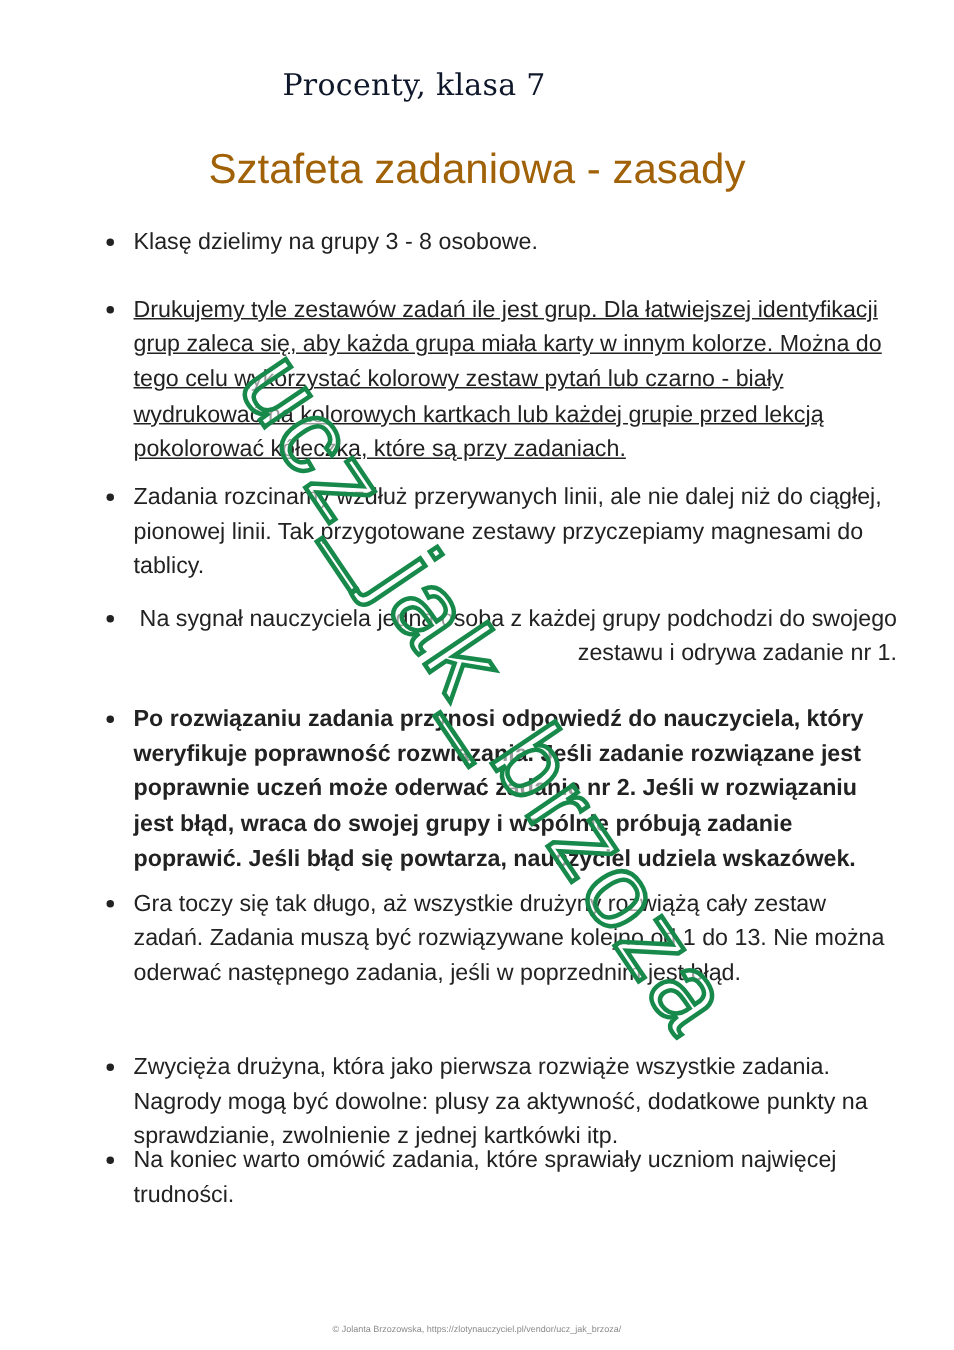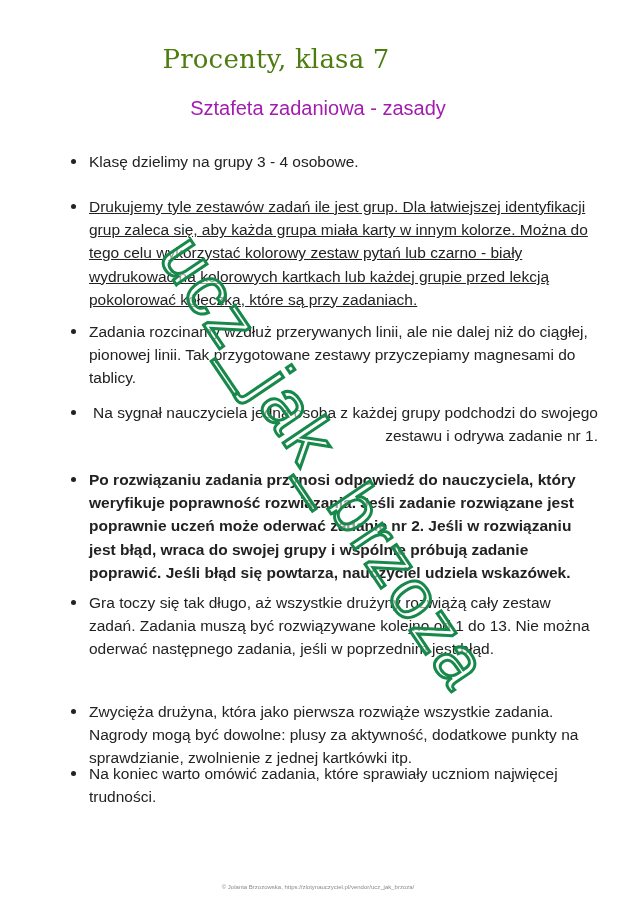--- a/index.html
+++ b/index.html
@@ -21,35 +21,35 @@
       height: 900px;
       background: #ffffff;
     }
     .title {
       position: absolute;
       left: 0;
       top: 44px;
       width: 552px;
       text-align: center;
       font-family: "DejaVu Serif", "Liberation Serif", serif;
-      font-size: 26px;
-      color: #4d7c0f;
+      font-size: 20px;
+      color: #0f172a;
       letter-spacing: 0.2px;
       margin: 0;
       font-weight: normal;
     }
     .subtitle {
       position: absolute;
       left: 0;
       top: 97px;
       width: 636px;
       text-align: center;
       font-family: "Liberation Sans", sans-serif;
-      font-size: 20px;
-      color: #a21caf;
+      font-size: 28px;
+      color: #a16207;
       margin: 0;
       font-weight: normal;
     }
     .rules {
       position: absolute;
       left: 68px;
       top: 150px;
       width: 530px;
       margin: 0;
       padding: 0;
@@ -104,21 +104,21 @@
 <body>
 
 <div class="page">
 
   <h1 class="title">Procenty, klasa 7</h1>
   <h2 class="subtitle">Sztafeta zadaniowa - zasady</h2>
 
   <ul class="rules">
     <li style="top:0px;">
       <span class="bullet"></span>
-      <span>Klasę dzielimy na grupy 3 - 4 osobowe.</span>
+      <span>Klasę dzielimy na grupy 3 - 8 osobowe.</span>
     </li>
     <li style="top:45px;text-decoration:underline;">
       <span class="bullet"></span>
       <span>Drukujemy tyle zestawów zadań ile jest grup. Dla łatwiejszej identyfikacji grup zaleca się, aby każda grupa miała karty w innym kolorze. Można do tego celu wykorzystać kolorowy zestaw pytań lub czarno - biały wydrukować na kolorowych kartkach lub każdej grupie przed lekcją pokolorować kółeczka, które są przy zadaniach.</span>
     </li>
     <li style="top:170px;">
       <span class="bullet"></span>
       <span>Zadania rozcinamy wzdłuż przerywanych linii, ale nie dalej niż do ciągłej, pionowej linii. Tak przygotowane zestawy przyczepiamy magnesami do tablicy.</span>
     </li>
     <li style="top:251px;text-align:right;">

